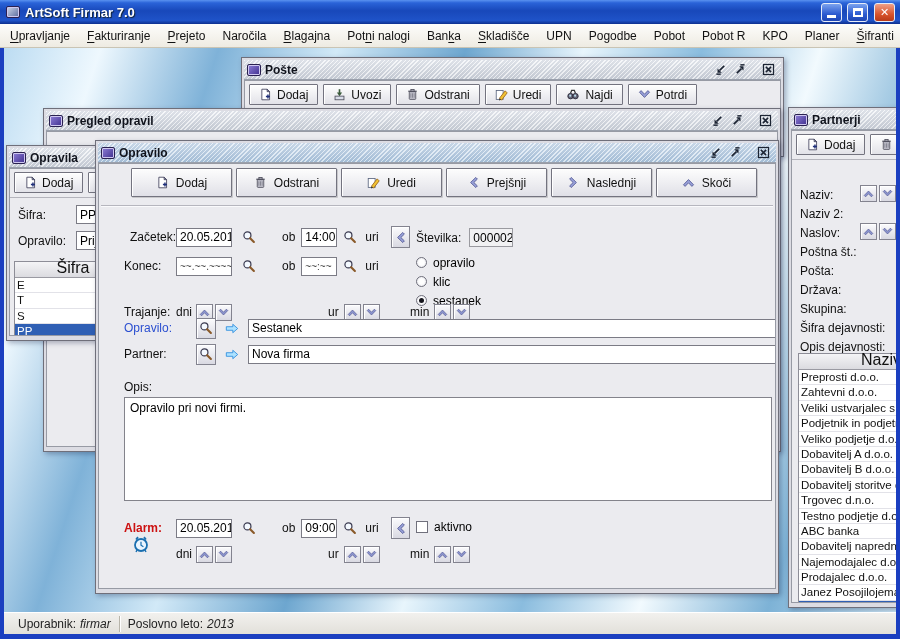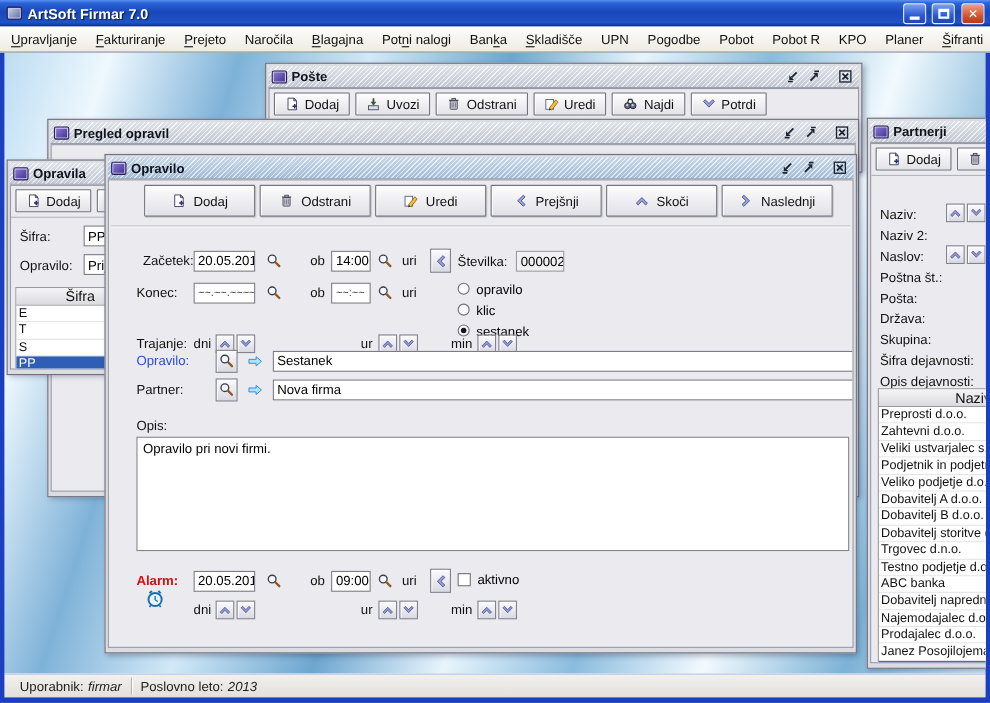--- a/index.html
+++ b/index.html
@@ -56,21 +56,21 @@
   .chevbtn { width:19px; height:22px; display:flex; align-items:center; justify-content:center;
     background:linear-gradient(#fbfbfd,#d9d9e2); border:1px solid #83838f; box-shadow:inset 1px 1px 0 #fff; }
   .magbtn { width:20px; height:21px; display:flex; align-items:center; justify-content:center;
     background:linear-gradient(#fbfbfd,#d9d9e2); border:1px solid #83838f; box-shadow:inset 1px 1px 0 #fff; }
   .radio { width:11px; height:11px; border-radius:50%; border:1px solid #70707c; background:radial-gradient(#fff 40%,#dcdce4); position:relative; flex:none; }
   .radio.sel::after { content:''; position:absolute; left:2px; top:2px; width:5px; height:5px; border-radius:50%; background:#15151c; }
   .checkbox { width:12px; height:12px; border:1px solid #70707c; background:#fff; flex:none; }
 
   
   .tbl { position:absolute; background:#fff; border:1px solid #8d8d97; }
-  .thead { height:16px; display:flex; align-items:flex-end; font-size:13px; color:#111;
+  .thead { height:16px; display:flex; align-items:flex-end; font-size:16px; color:#111;
     background:linear-gradient(#f4f4f6,#dbdbe0); border-bottom:1px solid #9a9aa2; }
   .trow { height:15.4px; line-height:15.4px; font-size:11.5px; color:#111; padding:0 2px; white-space:nowrap; overflow:hidden; border-bottom:1px solid #e2e2e8; background:#fff; }
   .trow.selected { background:#2f5fb4; color:#fff; border-bottom-color:#2f5fb4; }
 
   
   #win-poste    { left:237px; top:9px;  width:543px; height:100px; z-index:1; }
   #win-pregled  { left:39px;  top:60px; width:738px; height:344px; z-index:2; }
   #win-opravila { left:2px;   top:97px; width:122px; height:196px; z-index:3; }
   #win-partnerji{ left:784px; top:59px; width:175px; height:501px; z-index:4; }
   #win-opravilo { left:91px;  top:92px; width:684px; height:454px; z-index:5; }
@@ -505,32 +505,32 @@
               <span class="bicon">
                 <svg width="13" height="13" viewBox="0 0 16 16">
                   <path d="M10.8 1.8 L4.4 8 L10.8 14.2 L12.8 12.2 L8.4 8 L12.8 3.8 Z" fill="#98a0d8" stroke="#4e5490"></path>
                 </svg>
               </span>
               <span>Prejšnji</span>
             </button>
             <button class="dbtn">
               <span class="bicon">
                 <svg width="13" height="13" viewBox="0 0 16 16">
+                  <path d="M5.2 1.8 L11.6 8 L5.2 14.2 L3.2 12.2 L7.6 8 L3.2 3.8 Z" fill="#98a0d8" stroke="#4e5490"></path>
+                </svg>
+              </span>
+              <span>Naslednji</span>
+            </button>
+            <button class="dbtn">
+              <span class="bicon">
+                <svg width="13" height="13" viewBox="0 0 16 16">
                   <path d="M1.8 10.8 L8 4.4 L14.2 10.8 L12.2 12.8 L8 8.4 L3.8 12.8 Z" fill="#98a0d8" stroke="#4e5490"></path>
                 </svg>
               </span>
               <span>Skoči</span>
-            </button>
-            <button class="dbtn">
-              <span class="bicon">
-                <svg width="13" height="13" viewBox="0 0 16 16">
-                  <path d="M5.2 1.8 L11.6 8 L5.2 14.2 L3.2 12.2 L7.6 8 L3.2 3.8 Z" fill="#98a0d8" stroke="#4e5490"></path>
-                </svg>
-              </span>
-              <span>Naslednji</span>
             </button>
           </div>
         <div id="dlg-sep"></div>
 
         <div class="frow" style="top:62px;text-align:right;">
           <span class="lbl w52">Začetek:</span>
           <div class="tf" style="width:56px;">
               <span>20.05.2013</span>
             </div>
           <span class="bicon" style="margin-left:10px;">

